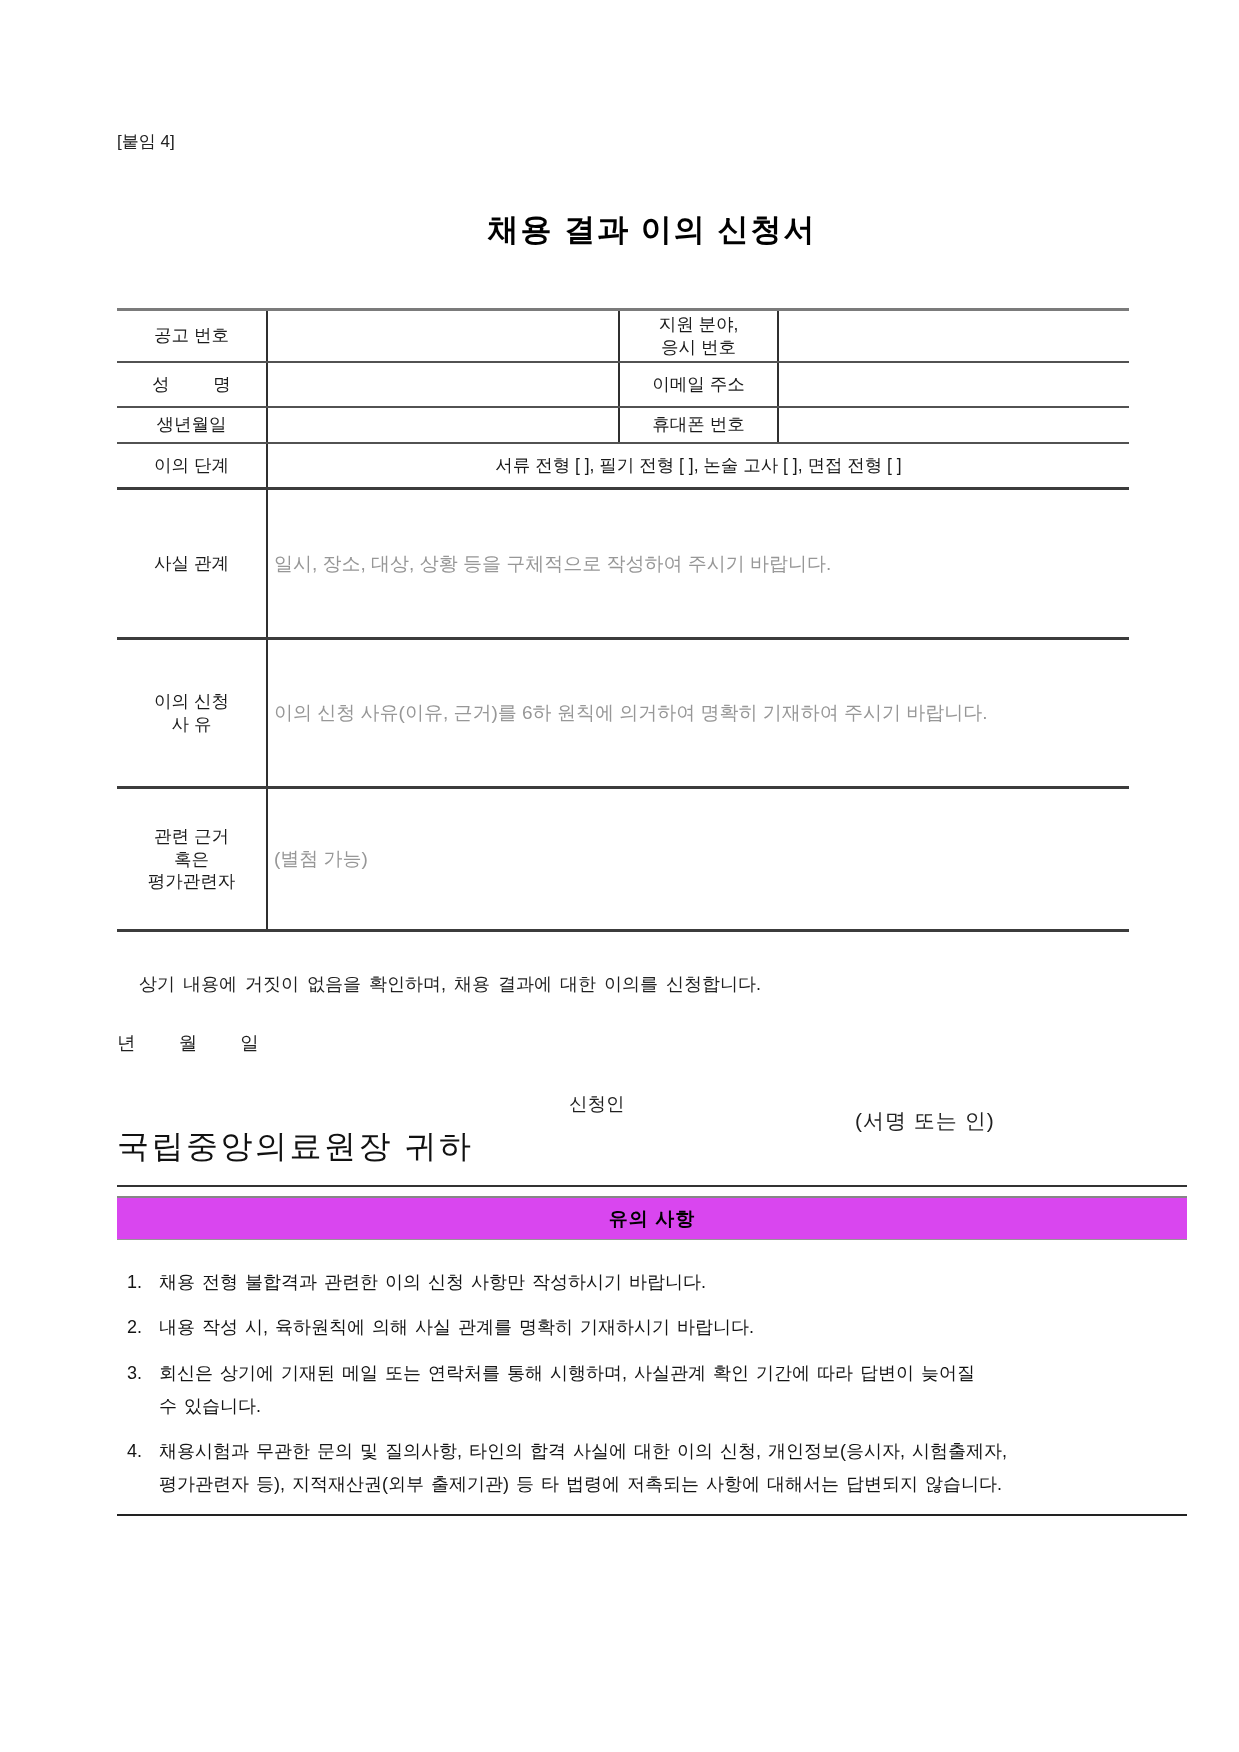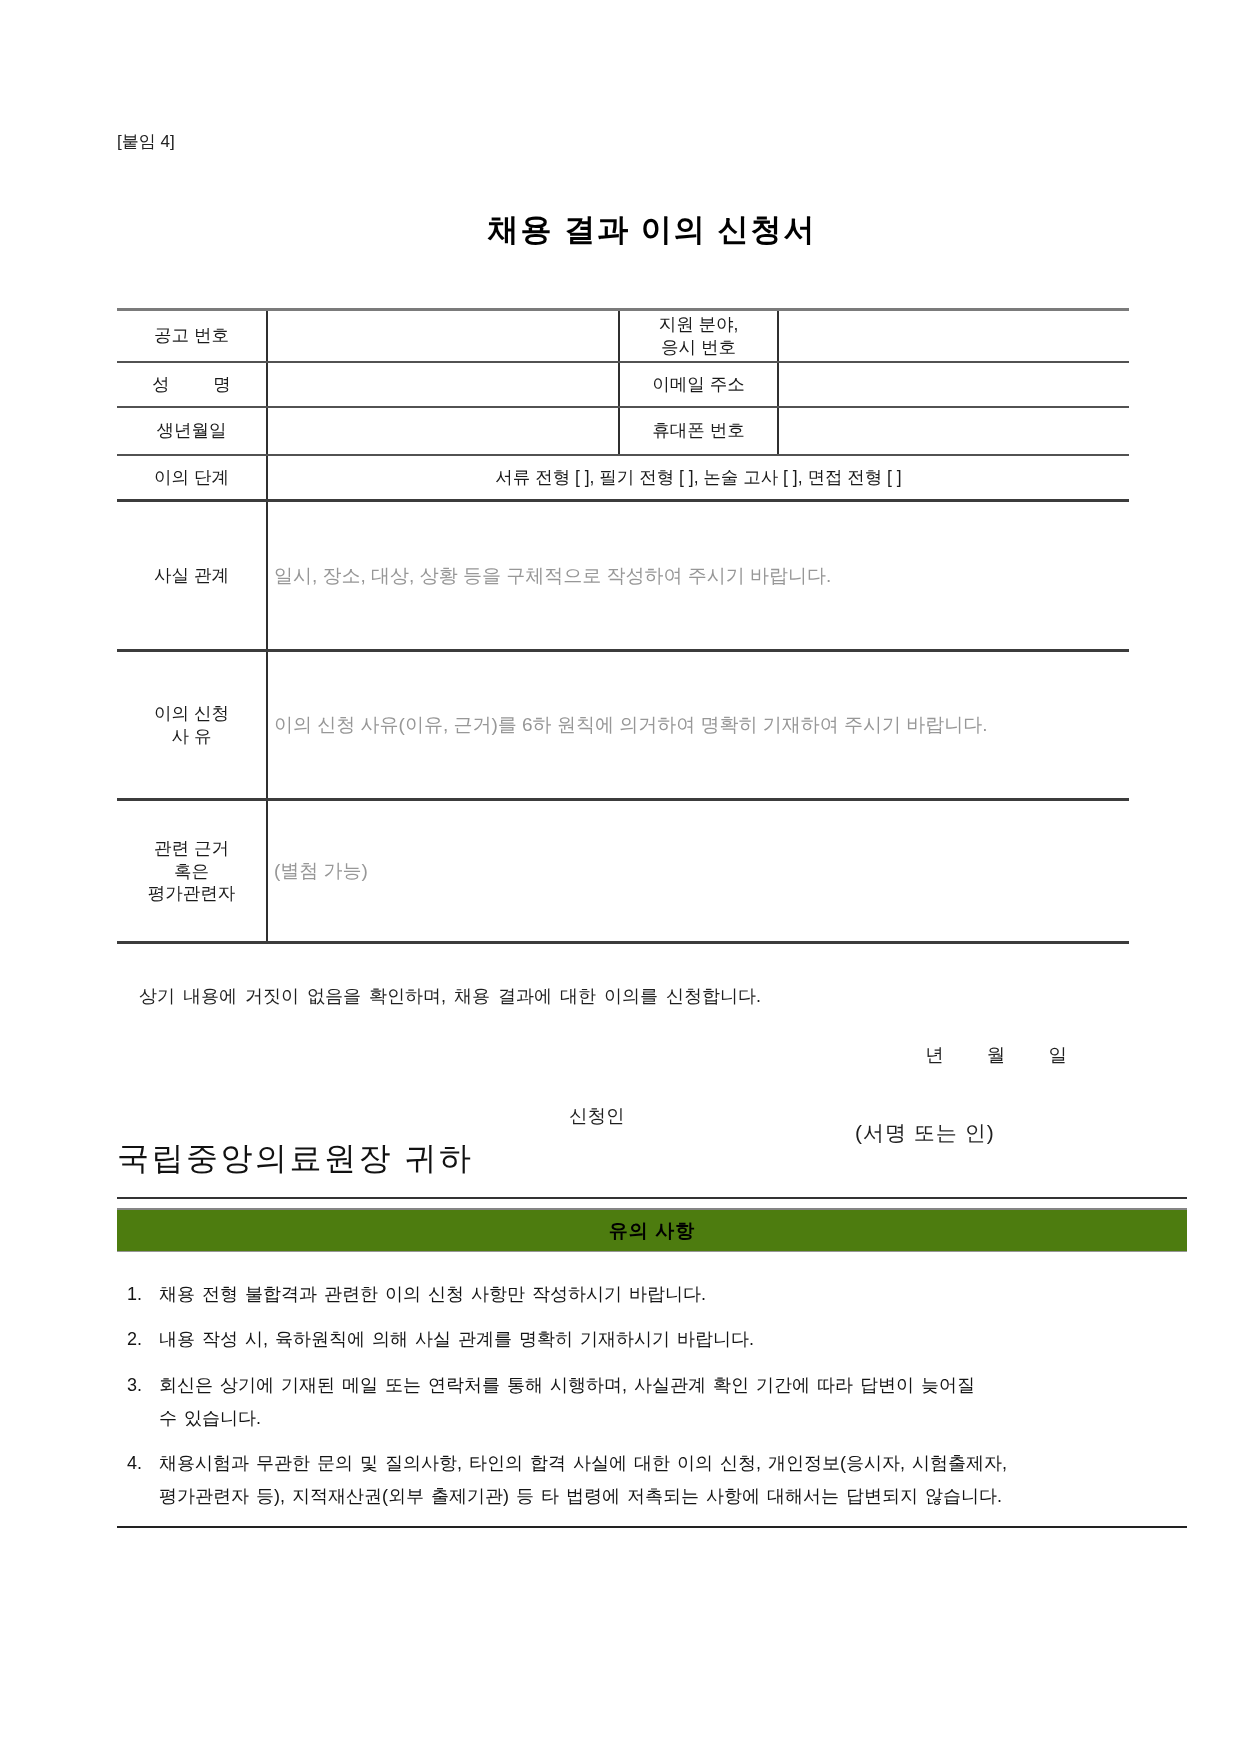--- a/index.html
+++ b/index.html
@@ -41,39 +41,39 @@
   .cell-empty { background: #fff; }
   .stage-val { text-align: center; font-size: 18px; white-space: pre-wrap; }
   .fill-cell { vertical-align: top; padding: 10px 14px 2px 14px; }
   .placeholder { color: #979797; font-size: 19px; white-space: pre-wrap; }
   th.tall-label { line-height: 2.6; }
 
   .declaration { margin-top: 40px; padding-left: 22px; font-size: 18px; word-spacing: 3px; }
 
   .date-line {
     margin-top: 34px;
-    text-align: right;
+    text-align: left;
     padding-right: 120px;
     font-size: 18.5px;
     word-spacing: 38px;
     white-space: pre-wrap;
   }
 
   .sig-row { position: relative; margin-top: 36px; height: 28px; }
   .sig-applicant { position: absolute; left: 452px; top: 0; font-size: 18.5px; }
   .sig-mark { position: absolute; left: 738px; top: 16px; font-size: 21px; letter-spacing: 1px; }
 
   .recipient { margin-top: 6px; font-size: 32px; letter-spacing: 2.5px; color: #111; }
 
   .rule { margin-top: 16px; border-top: 2px solid #333; height: 0; }
 
   .notice-bar {
     margin-top: 9px;
     height: 44px;
-    background: #4d7c0f;
+    background: #d946ef;
     border-top: 2px solid #868686;
     border-bottom: 1px solid #969696;
     display: flex;
     align-items: center;
     justify-content: center;
     font-size: 19px;
     font-weight: bold;
     color: #000;
     letter-spacing: 1px;
   }
@@ -109,21 +109,21 @@
           <th class="bl">지원 분야,
 응시 번호</th>
           <td class="bl cell-empty"></td>
         </tr>
         <tr style="height:45px">
           <th>성         명</th>
           <td class="bl cell-empty"></td>
           <th class="bl">이메일 주소</th>
           <td class="bl cell-empty"></td>
         </tr>
-        <tr style="height:48px">
+        <tr style="height:36px">
           <th>생년월일</th>
           <td class="bl cell-empty"></td>
           <th class="bl">휴대폰 번호</th>
           <td class="bl cell-empty"></td>
         </tr>
         <tr class="heavy" style="height:46px">
           <th>이의 단계</th>
           <td class="bl stage-val" colspan="3">서류 전형 [ ], 필기 전형 [ ], 논술 고사 [ ], 면접 전형 [ ]</td>
         </tr>
         <tr class="heavy" style="height:150px">

